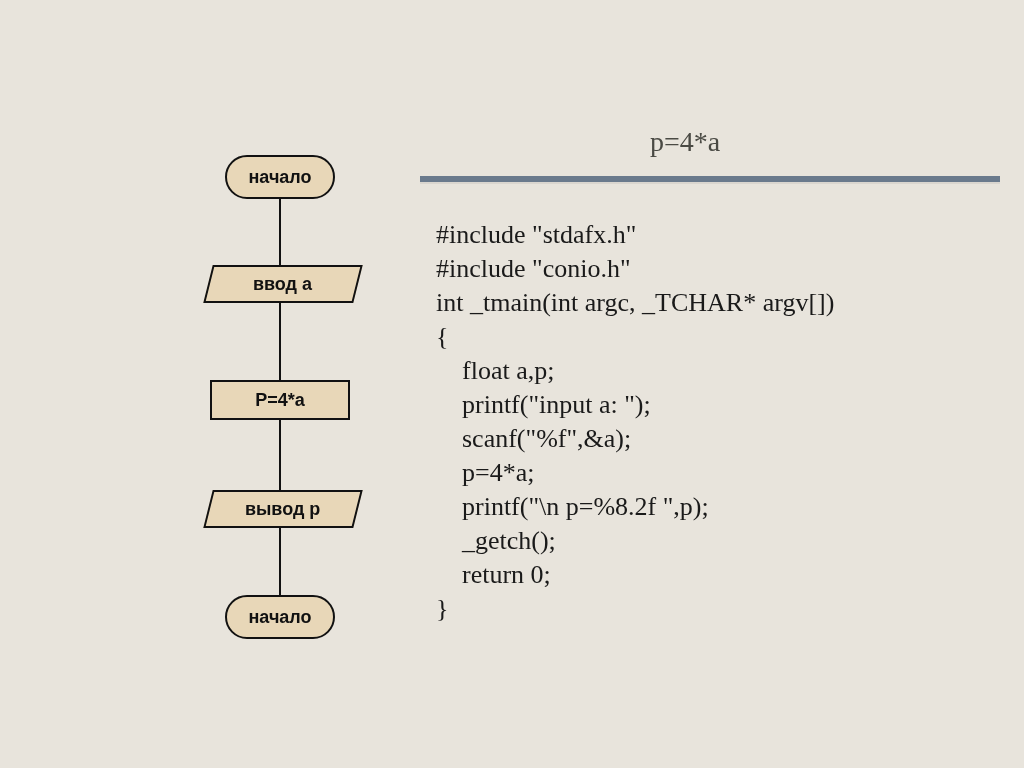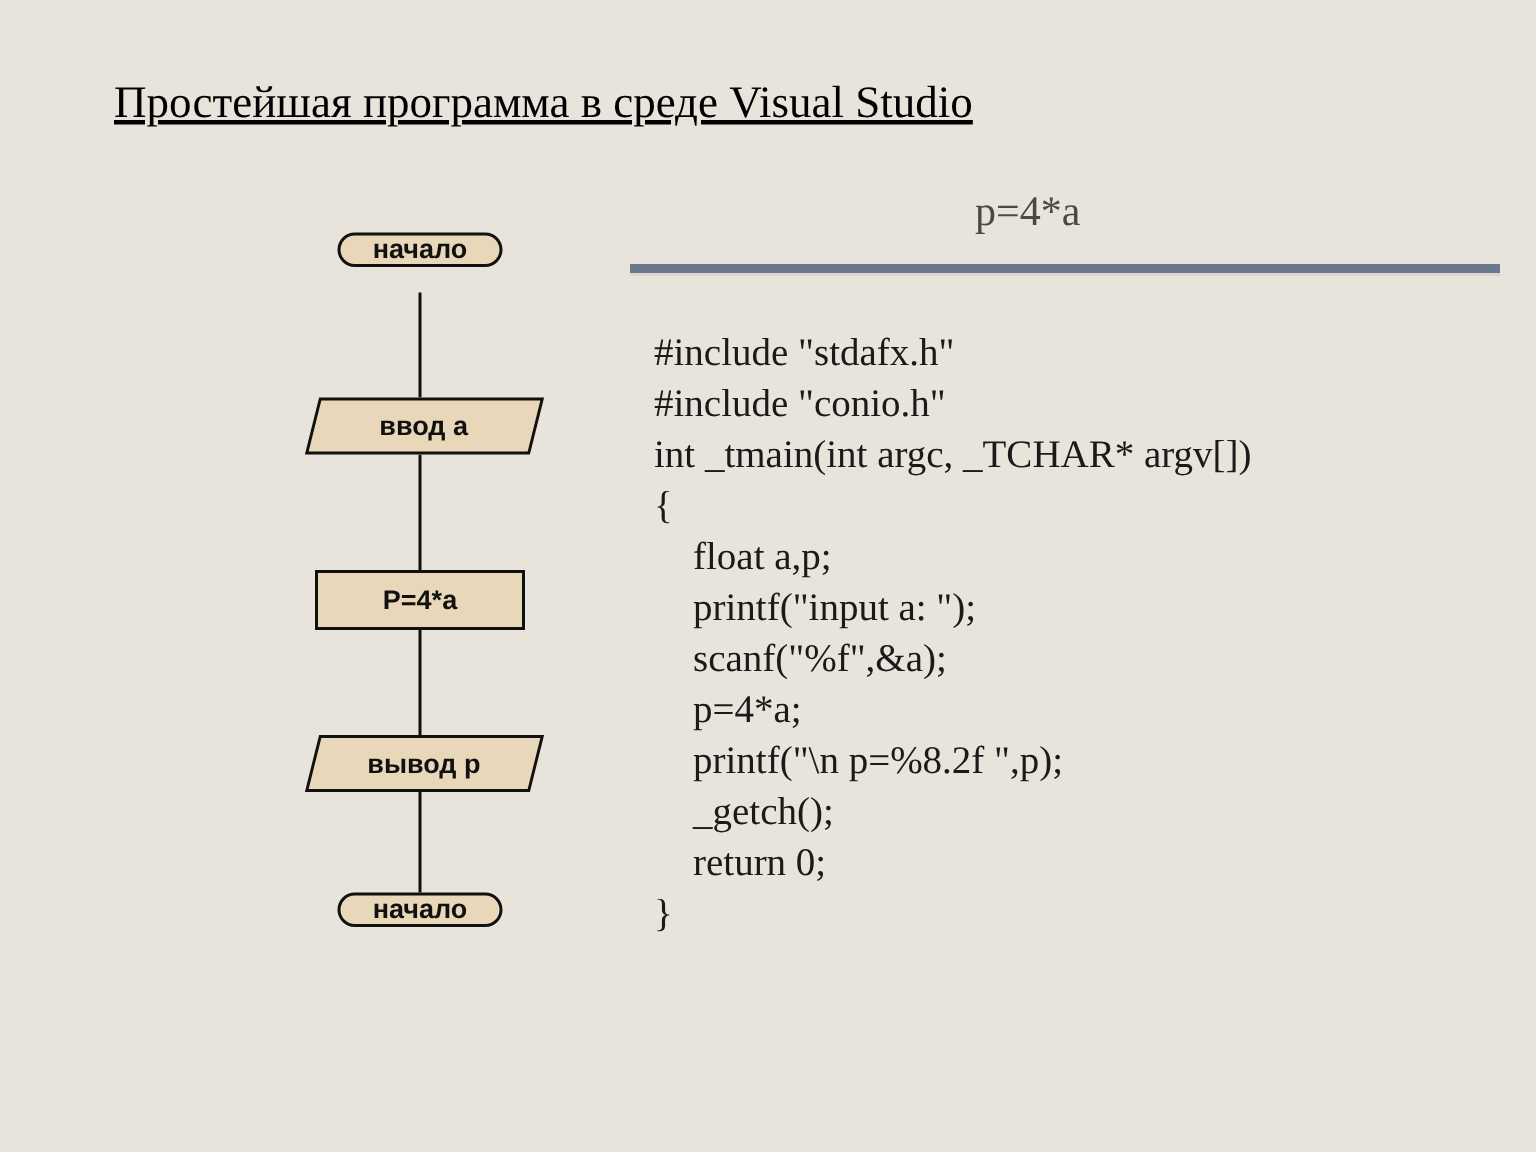--- a/index.html
+++ b/index.html
@@ -70,21 +70,21 @@
     justify-content: center;
     font-family: Arial, Helvetica, sans-serif;
     font-weight: 700;
     font-size: 18px;
     color: #111;
     background: #e8d7b8;
     border: 2px solid #111;
   }
   .node.terminator {
     width: 110px;
-    height: 23px;
+    height: 44px;
     border-radius: 22px;
   }
   .node.process {
     width: 140px;
     height: 40px;
   }
   .node.io {
     width: 150px;
     height: 38px;
     transform: skewX(-14deg);
@@ -97,21 +97,20 @@
   .n-input { left: 38px; top: 115px; width: 150px; }
   .n-proc  { left: 40px; top: 230px; }
   .n-output{ left: 38px; top: 340px; width: 150px; }
   .n-end   { left: 55px; top: 445px; }
 </style>
 </head>
 <body>
 
 <div class="slide">
 
-  <div class="title">Простейшая программа в среде Visual Studio</div>
 
   <div class="formula-top">p=4*a</div>
   <div class="underline-bar"></div>
 
   <div class="flow">
     <svg width="220" height="540">
       <line x1="110" y1="45" x2="110" y2="115" stroke="#111" stroke-width="2"></line>
       <line x1="110" y1="153" x2="110" y2="230" stroke="#111" stroke-width="2"></line>
       <line x1="110" y1="270" x2="110" y2="340" stroke="#111" stroke-width="2"></line>
       <line x1="110" y1="378" x2="110" y2="445" stroke="#111" stroke-width="2"></line>

